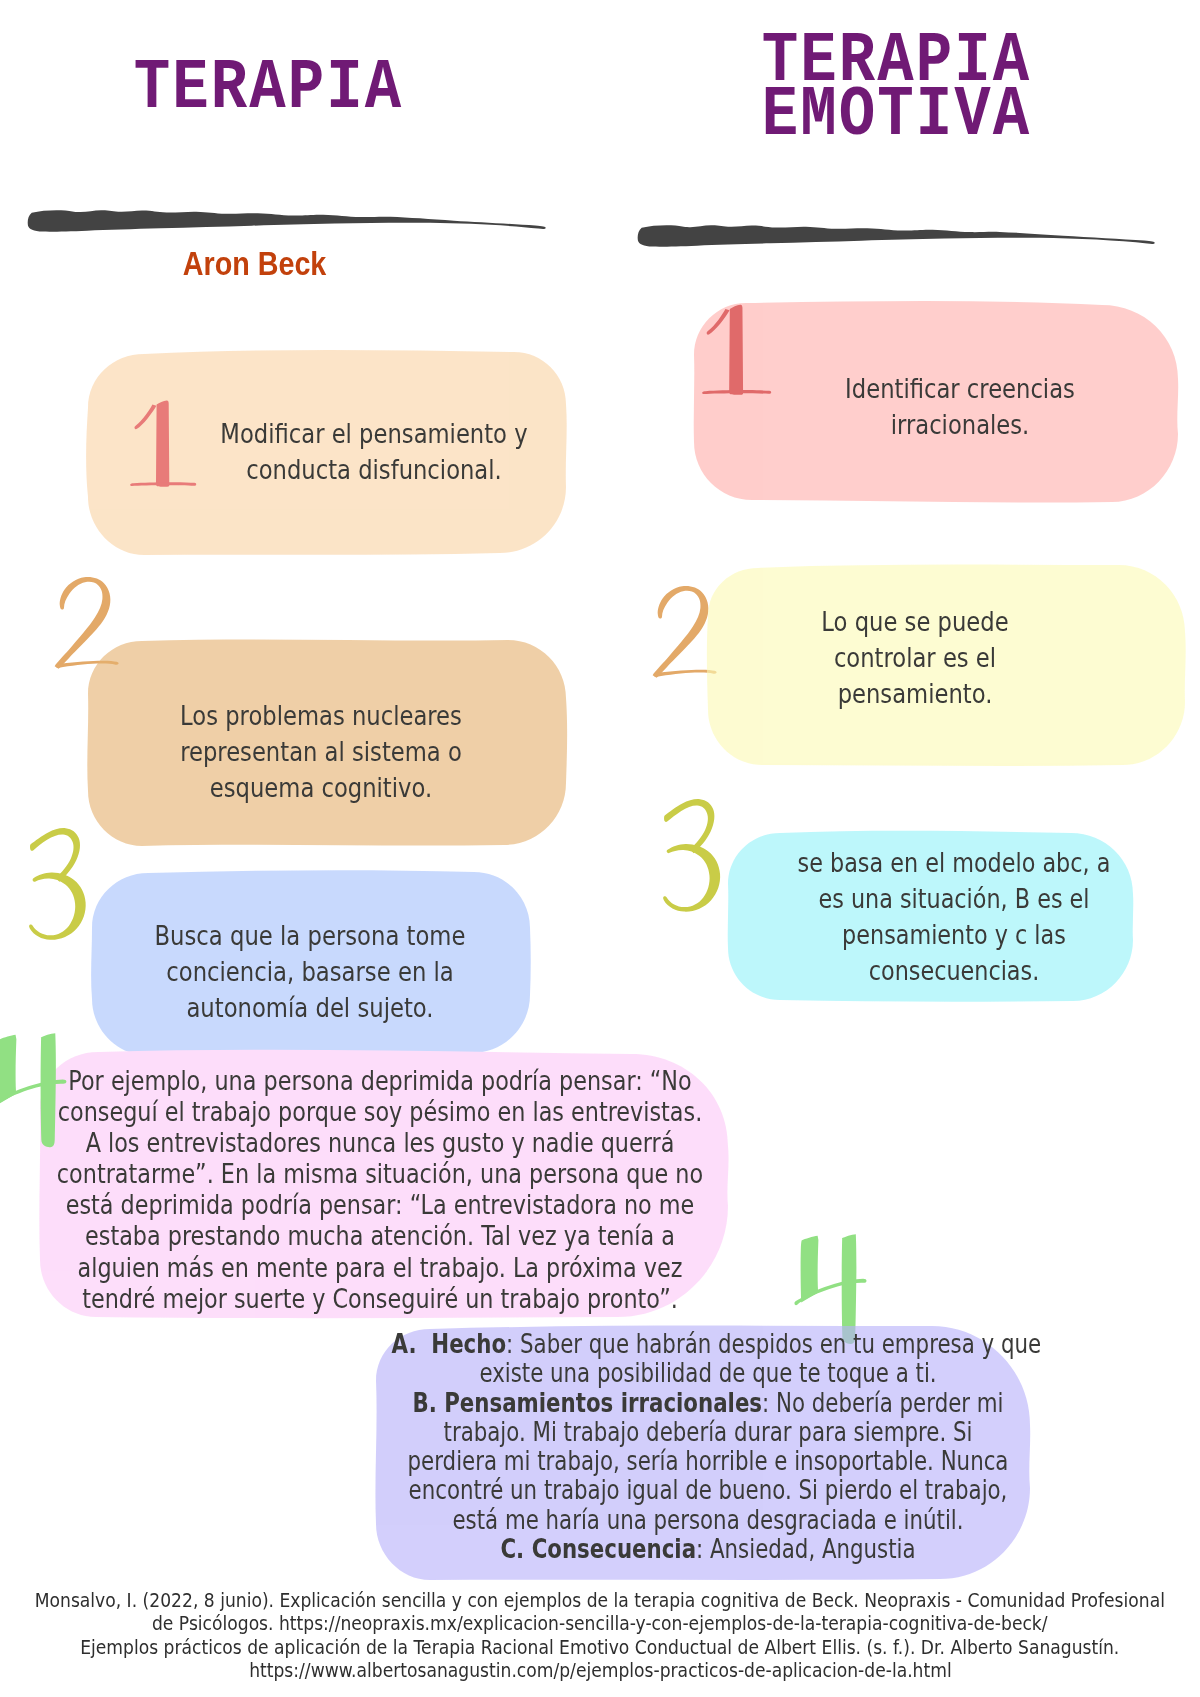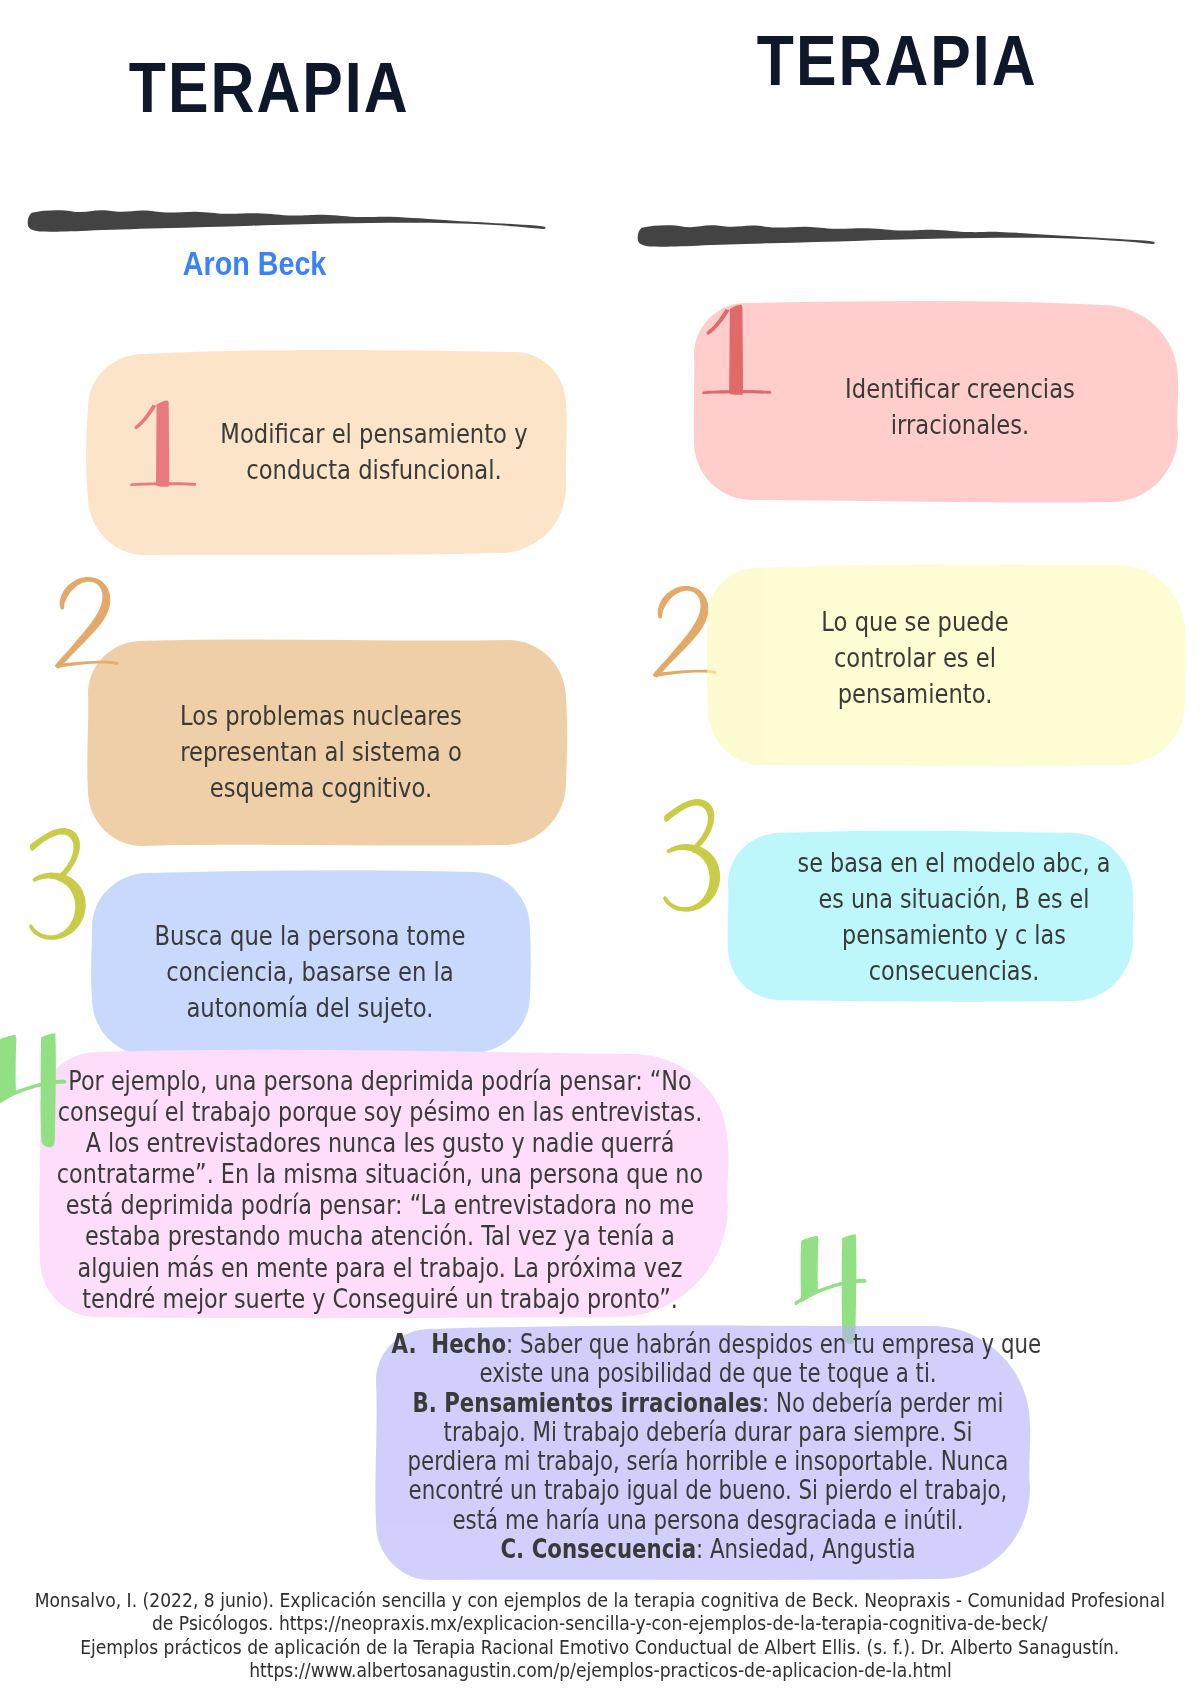--- a/index.html
+++ b/index.html
@@ -5,30 +5,30 @@
 <style>
   html,body{margin:0;padding:0;background:#fff;}
   body{width:1200px;height:1697px;overflow:hidden;
        font-family:"DejaVu Sans",sans-serif;-webkit-font-smoothing:antialiased;}
   .page{position:relative;width:1200px;height:1697px;background:#fff;}
   .abs{position:absolute;}
   svg{display:block;overflow:visible;}
 
   
   .title{
-    position:absolute; color:#0f172a; font-weight:700;
-    font-family:Liberation Sans, sans-serif;
+    position:absolute; color:#701a75; font-weight:700;
+    font-family:Liberation Mono, monospace;
     line-height:56px; text-align:center;
   }
   .title > div{ white-space:pre; }
   .title span.sx{ display:inline-block; transform:scaleX(.855); transform-origin:50% 50%; }
   #title-left{ left:0; top:62px; width:538px; font-size:71px; letter-spacing:2.4px; line-height:52px;}
   #title-right{ left:628px; top:34px; width:538px; font-size:71px; letter-spacing:2.4px; line-height:54px;}
   .author{
-    position:absolute; color:#3b82f6; font-weight:700; font-size:33px;
+    position:absolute; color:#c2410c; font-weight:700; font-size:33px;
     font-family:"Liberation Sans",sans-serif; text-align:center; white-space:pre;
   }
   .author span.sx{ display:inline-block; transform:scaleX(.87); transform-origin:50% 50%;}
   #author-left{ left:0; top:245px; width:510px;}
   #author-right{ left:628px; top:244px; width:540px;}
 
   
   .ctext{
     position:absolute; color:#3a3a38; text-align:center;
     font-family:"DejaVu Sans",sans-serif;
@@ -136,20 +136,21 @@
         <path d="M3.6 88.2C14 87.4 32 87 44 87.2C53 87.3 60 87.6 64.4 87.8C65.8 87.9 66.3 88.5 66.2 89.5C66.1 90.5 65.3 90.8 63.7 90.7C58 90.5 47 90.2 36 90.2C24 90.2 7 90.5 2 91C0.6 91.1 0.1 90.5 0.2 89.5C0.3 88.6 2.3 88.3 3.6 88.2Z"></path>
       </g>
     </g>
   </svg>
 
   <div class="title" id="title-left">
       <div><span class="sx">TERAPIA</span></div>
     </div>
   <div class="title" id="title-right">
       <div><span class="sx">TERAPIA</span></div>
+      <div><span class="sx">EMOTIVA</span></div>
     </div>
 
   <svg class="abs" style="left:2px;top:200px" width="555" height="48" viewBox="0 0 560 48">
     <path fill="#434343" d="M30 12.6C40 10.2 54 9.6 64 10.4C70 11 72 11.9 78 12C86 12.2 92 10.4 100 10.2C108 10 112 11.6 120 11.7C128 11.8 134 10.3 142 10.4C152 10.5 156 12.2 166 12.4C177 12.6 186 11.4 196 11.6C208 11.9 214 13.4 226 13.7C238 14 246 12.8 258 13.1C272 13.5 280 15.2 294 15.4C306 15.6 312 14.3 324 14.6C338 15 348 16.6 362 17C374 17.3 380 16.3 392 16.8C410 17.5 432 19.2 456 20.6C482 22.1 516 24 538 25.5C546 26 549 26.8 548.6 28C548.2 29.2 546 29.2 541 28.6C512 25.3 470 23.4 432 22.8C398 22.3 368 23 336 23.6C306 24.2 280 25 252 25.7C222 26.5 190 27.5 160 28.4C132 29.2 106 30 86 30.7C66 31.4 50 32 41 31.6C32 31.2 27 29.2 26.2 25.4C25.4 20.8 26.4 15.6 30 12.6Z"></path>
   </svg>
   <svg class="abs" style="left:612px;top:215px" width="554" height="48" viewBox="0 0 560 48">
     <path fill="#434343" d="M30 12.6C40 10.2 54 9.6 64 10.4C70 11 72 11.9 78 12C86 12.2 92 10.4 100 10.2C108 10 112 11.6 120 11.7C128 11.8 134 10.3 142 10.4C152 10.5 156 12.2 166 12.4C177 12.6 186 11.4 196 11.6C208 11.9 214 13.4 226 13.7C238 14 246 12.8 258 13.1C272 13.5 280 15.2 294 15.4C306 15.6 312 14.3 324 14.6C338 15 348 16.6 362 17C374 17.3 380 16.3 392 16.8C410 17.5 432 19.2 456 20.6C482 22.1 516 24 538 25.5C546 26 549 26.8 548.6 28C548.2 29.2 546 29.2 541 28.6C512 25.3 470 23.4 432 22.8C398 22.3 368 23 336 23.6C306 24.2 280 25 252 25.7C222 26.5 190 27.5 160 28.4C132 29.2 106 30 86 30.7C66 31.4 50 32 41 31.6C32 31.2 27 29.2 26.2 25.4C25.4 20.8 26.4 15.6 30 12.6Z"></path>
   </svg>
 
   <div class="author" id="author-left"><div><span class="sx">Aron Beck</span></div></div>

